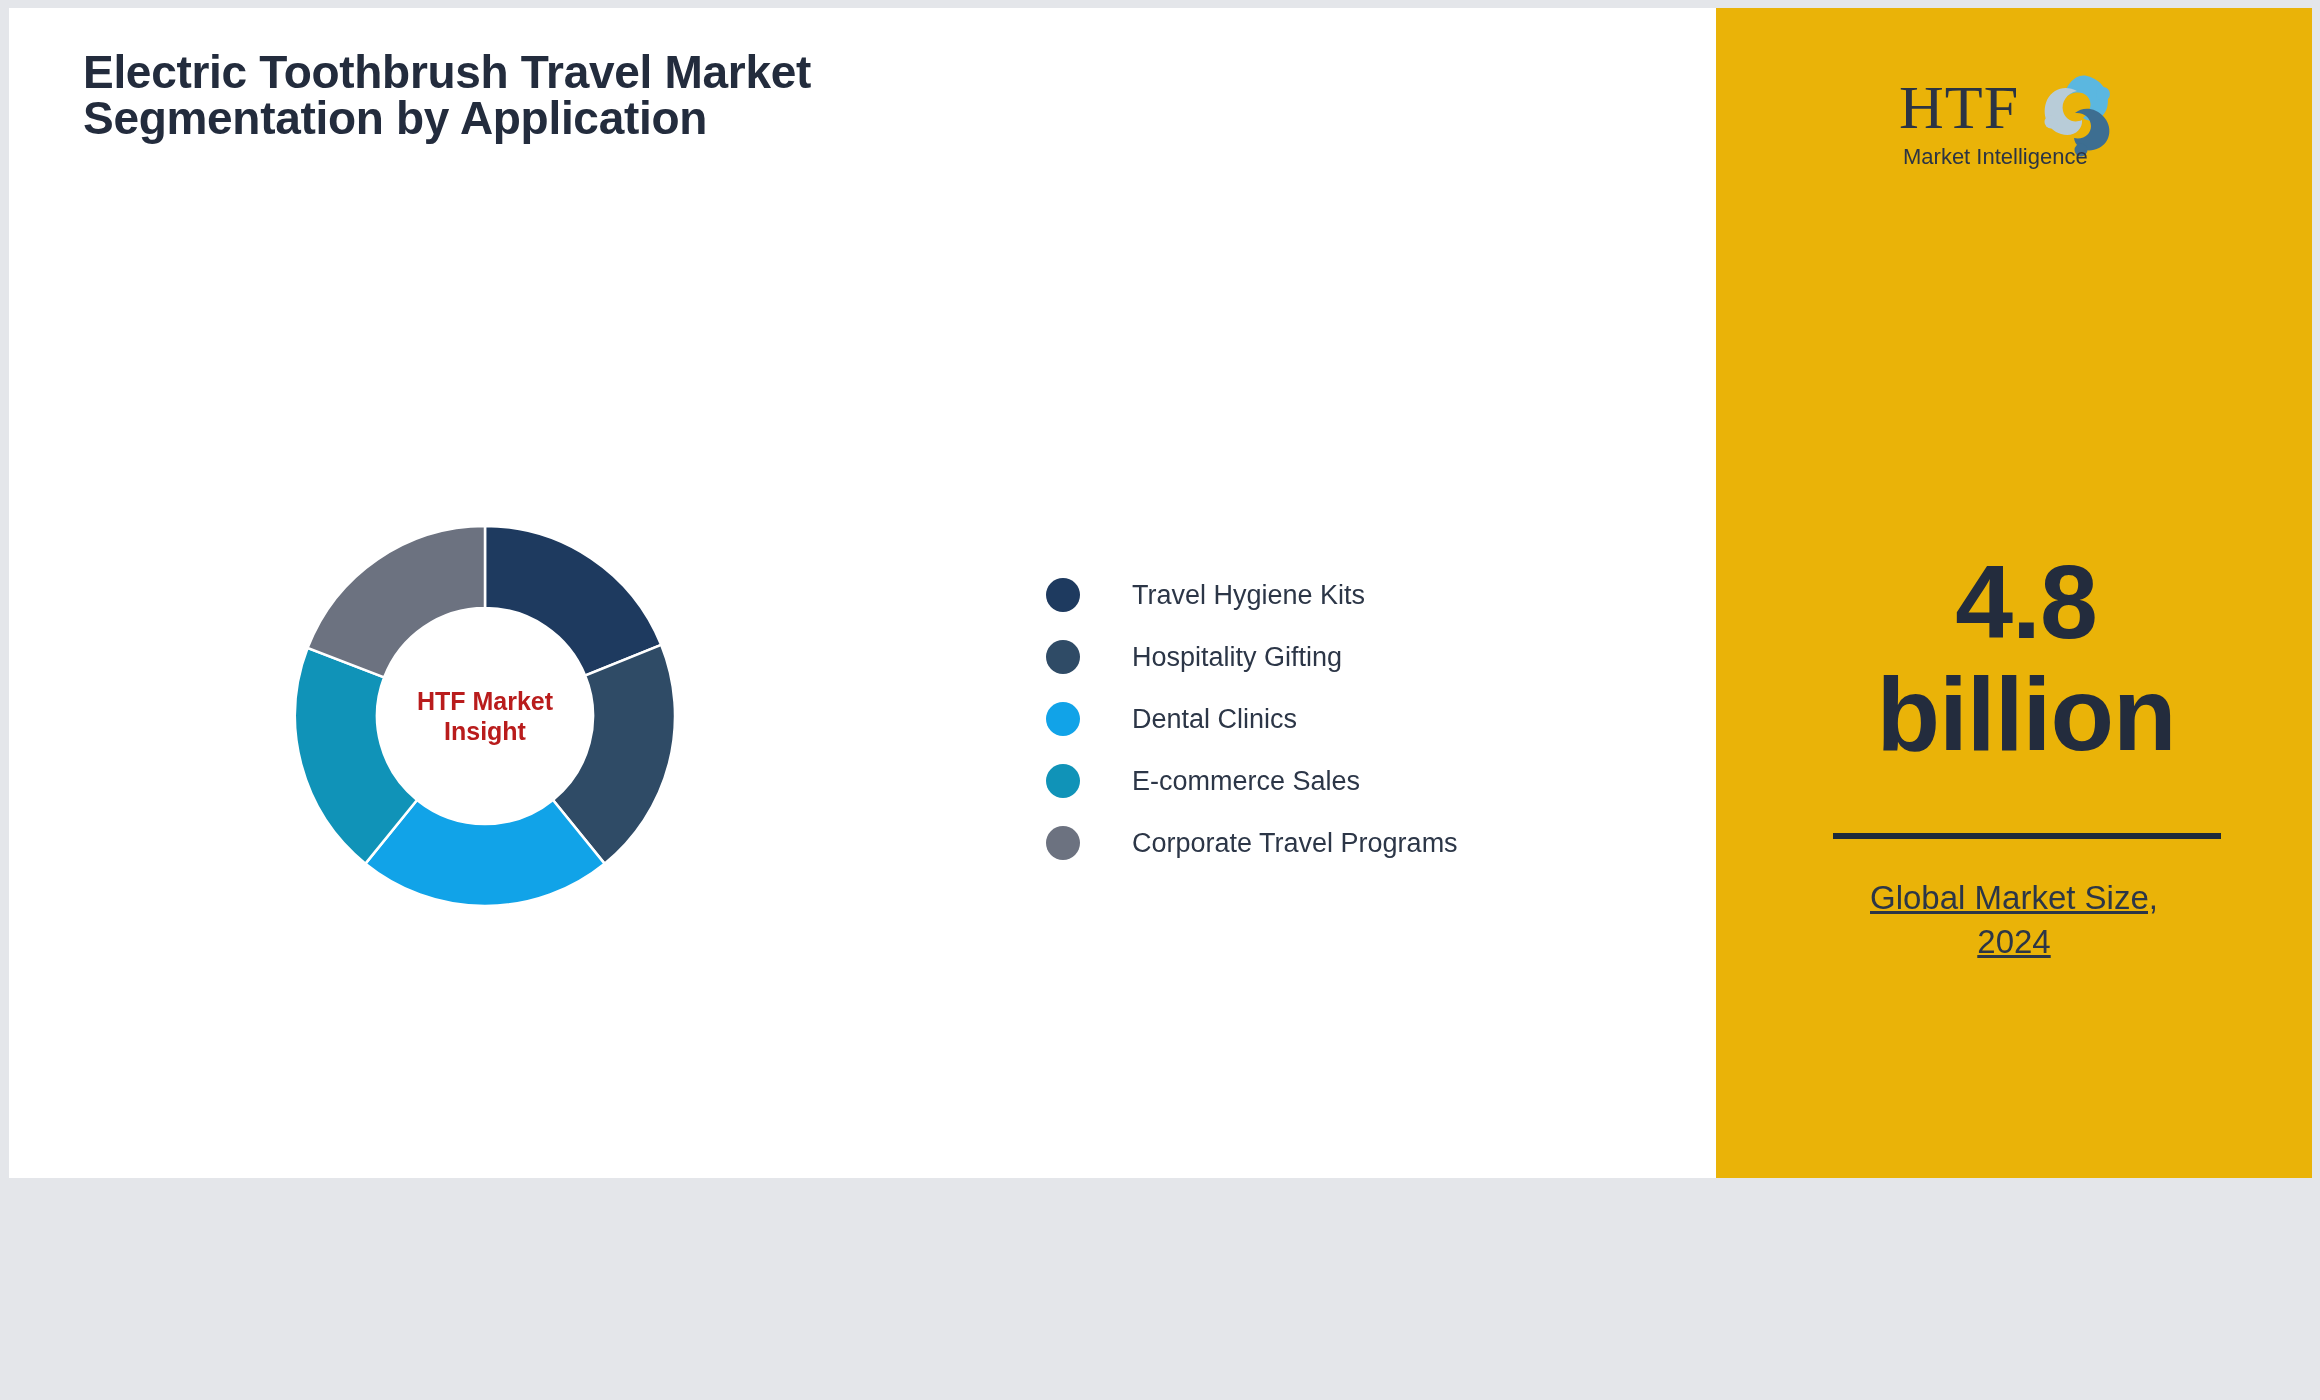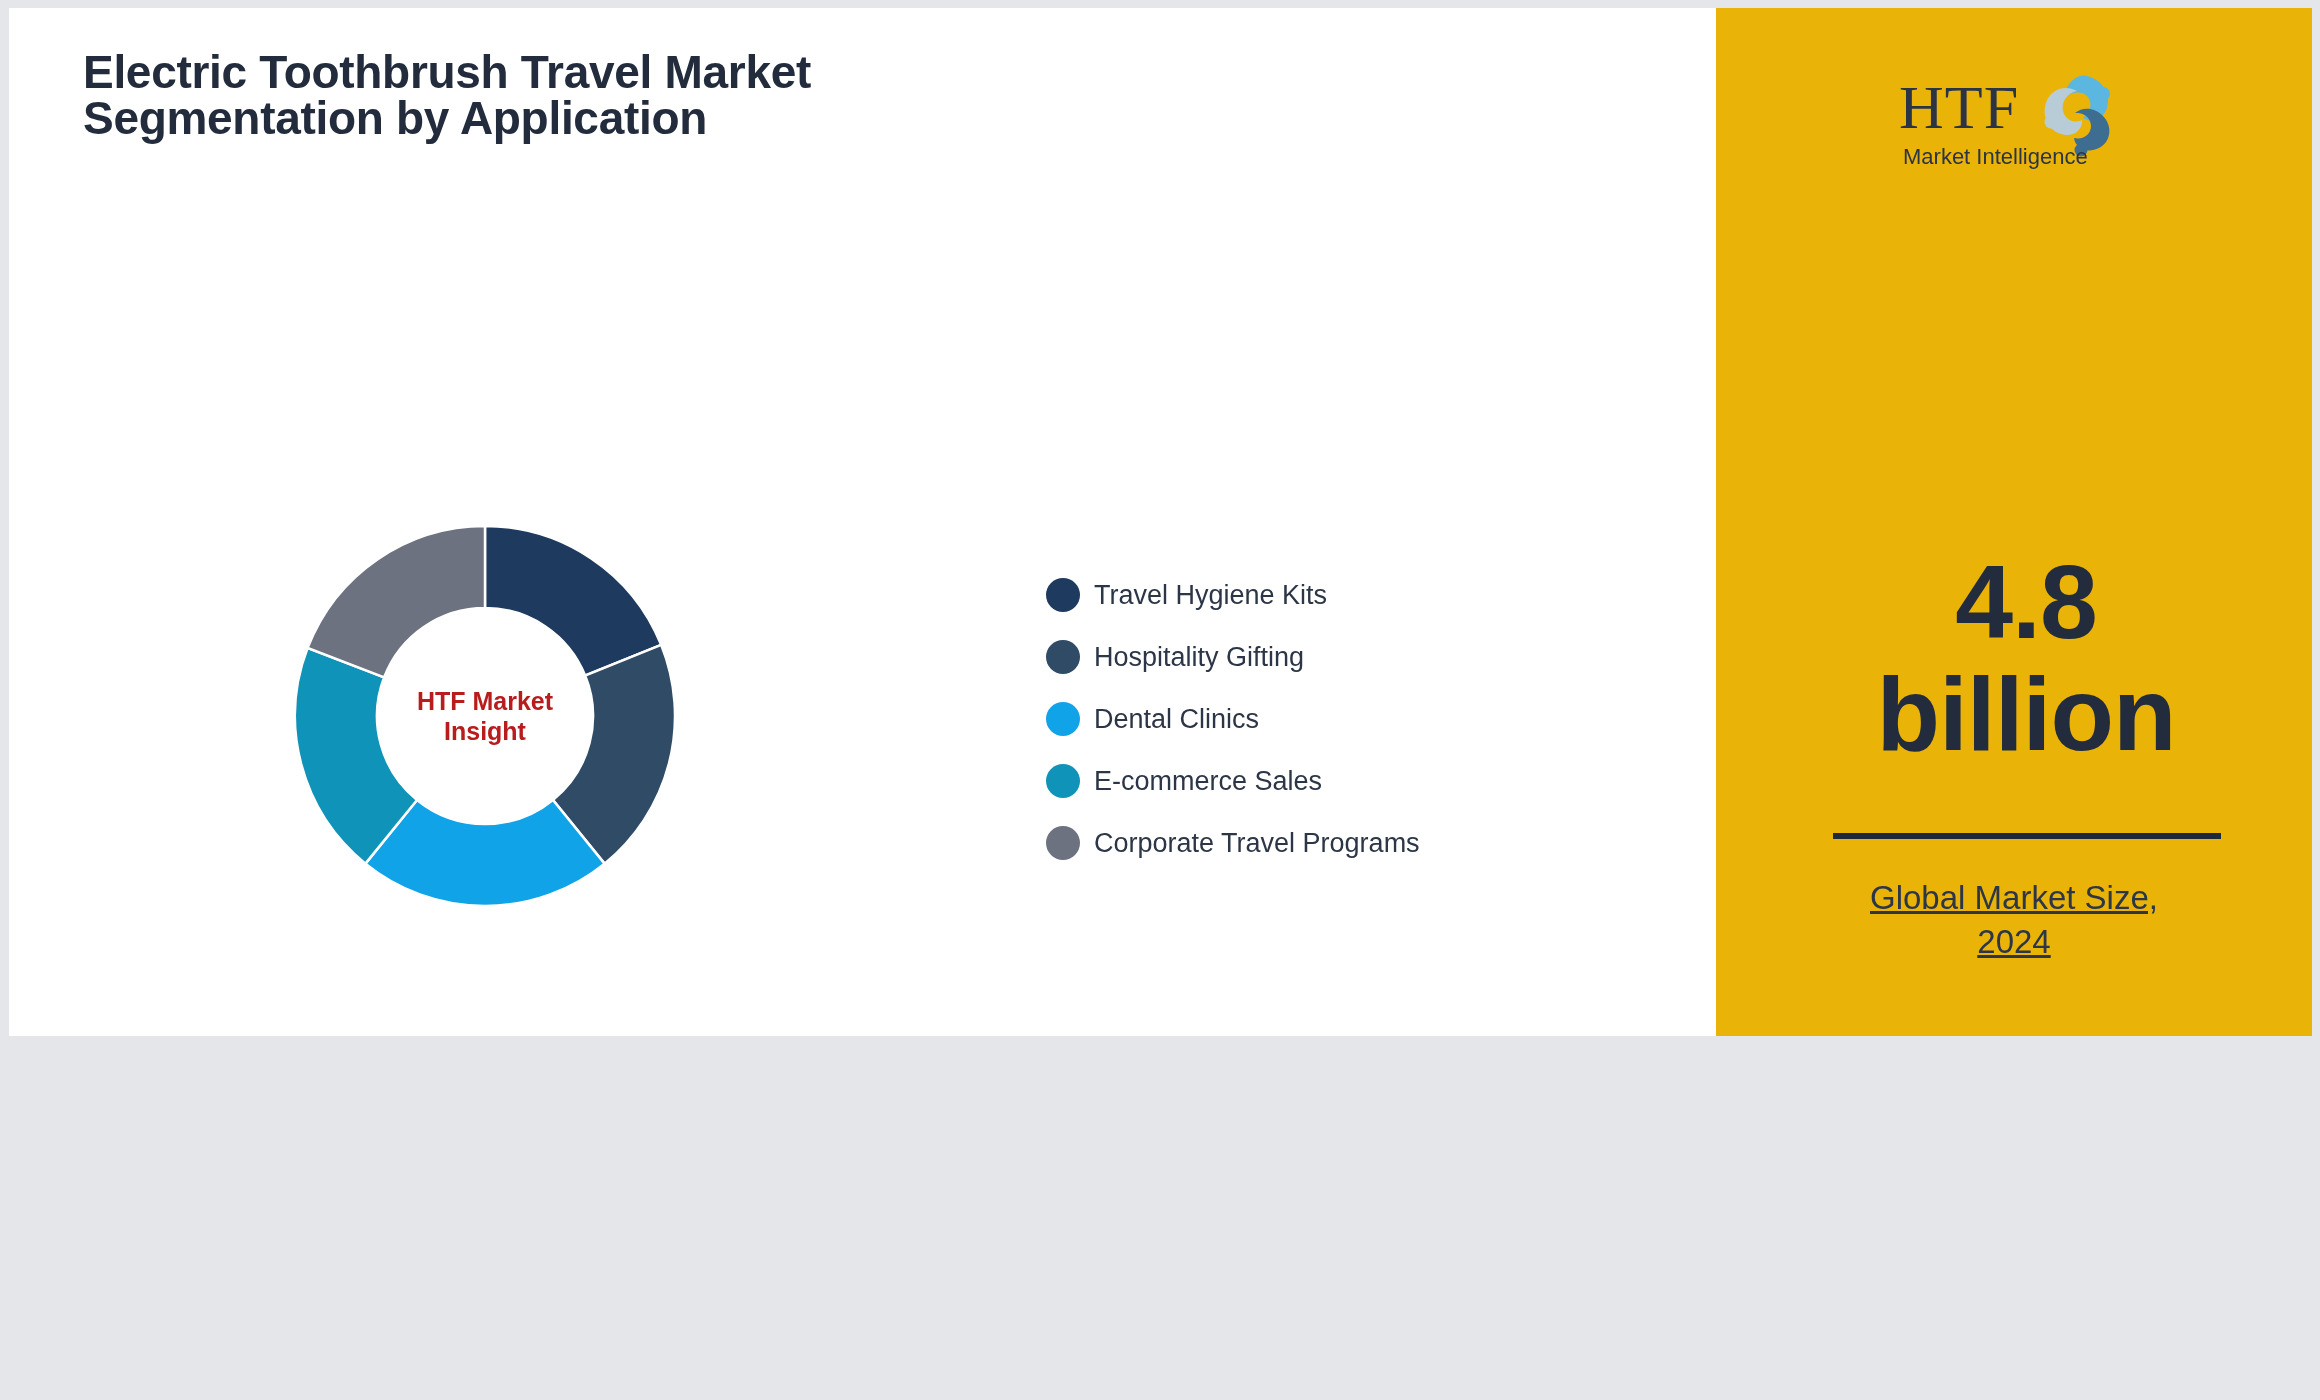--- a/index.html
+++ b/index.html
@@ -18,21 +18,21 @@
     width: 2320px;
     height: 1400px;
     background: #e4e6ea;
   }
   
   #card {
     position: absolute;
     left: 9px;
     top: 8px;
     width: 2303px;
-    height: 1028px;
+    height: 1170px;
     background: #ffffff;
     overflow: hidden;
   }
   
   #chart-panel {
     position: absolute;
     left: 0;
     top: 0;
     width: 1707px;
     height: 1382px;
@@ -91,21 +91,21 @@
     align-items: center;
     height: 62px;
   }
   .legend-swatch {
     width: 34px;
     height: 34px;
     border-radius: 50%;
     flex: 0 0 auto;
   }
   .legend-label {
-    margin-left: 14px;
+    margin-left: 52px;
     font-size: 27px;
     color: #2c3647;
     white-space: nowrap;
   }
   
   #stat-panel {
     position: absolute;
     left: 1707px;
     top: 0;
     width: 596px;

